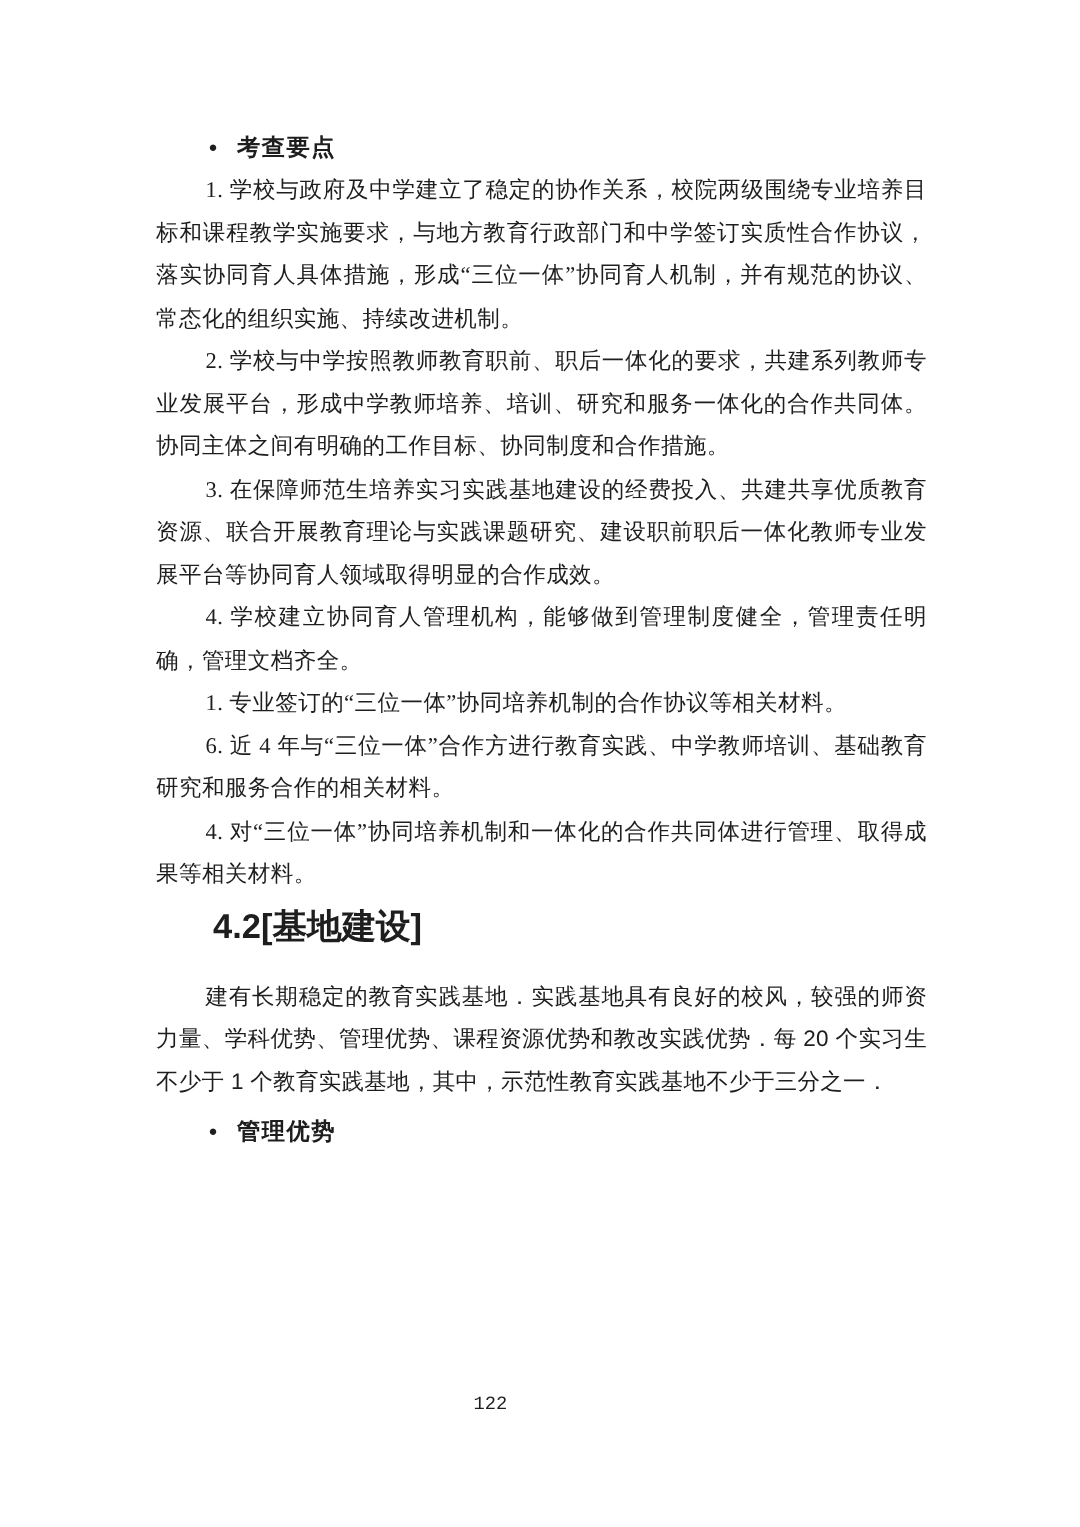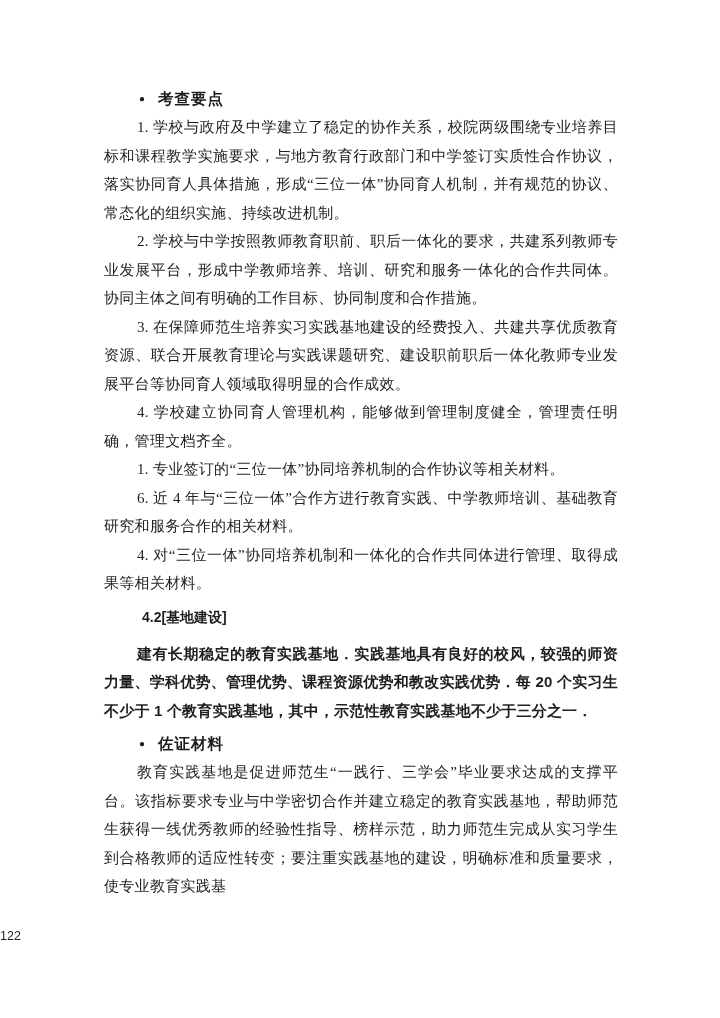--- a/index.html
+++ b/index.html
@@ -39,45 +39,45 @@
   .para {
     margin: 0;
     font-size: 15px;
     line-height: 28.5px;
     text-align: justify;
     text-indent: 2.2em;
     letter-spacing: 0.3px;
   }
   .para.bold-intro {
     font-family: "Liberation Sans", sans-serif;
-    font-weight: bold;
-    margin-top: 8px;
+    font-weight: normal;
+    margin-top: 19px;
     letter-spacing: 0.2px;
   }
   .section-heading {
     margin-top: 4px;
     padding-left: 38px;
-    font-size: 14px;
+    font-size: 23px;
     line-height: 30px;
     font-weight: bold;
     font-family: "Liberation Sans", sans-serif;
   }
   .bullet-heading.spaced {
     margin-top: 4px;
   }
   .page-number {
     position: absolute;
     left: 0;
     top: 926px;
     width: 654px;
-    text-align: left;
+    text-align: center;
     font-size: 12.5px;
     line-height: 20px;
     color: #1e1e1e;
-    font-family: Liberation Sans, sans-serif;
+    font-family: Liberation Mono, monospace;
   }
 </style>
 </head>
 <body>
 
 <div class="page">
   <div class="content">
 
     <div class="bullet-heading">
       <span class="bullet">●</span><span>考查要点</span>
@@ -91,21 +91,20 @@
 
     <p class="para">1. 专业签订的“三位一体”协同培养机制的合作协议等相关材料。</p>
     <p class="para">6. 近 4 年与“三位一体”合作方进行教育实践、中学教师培训、基础教育研究和服务合作的相关材料。</p>
     <p class="para">4. 对“三位一体”协同培养机制和一体化的合作共同体进行管理、取得成果等相关材料。</p>
 
     <div class="section-heading">4.2[基地建设]</div>
 
     <p class="para bold-intro">建有长期稳定的教育实践基地．实践基地具有良好的校风，较强的师资力量、学科优势、管理优势、课程资源优势和教改实践优势．每 20 个实习生不少于 1 个教育实践基地，其中，示范性教育实践基地不少于三分之一．</p>
 
     <div class="bullet-heading spaced">
-      <span class="bullet">●</span><span>佐证材料</span>
+      <span class="bullet">●</span><span>管理优势</span>
     </div>
 
-    <p class="para">教育实践基地是促进师范生“一践行、三学会”毕业要求达成的支撑平台。该指标要求专业与中学密切合作并建立稳定的教育实践基地，帮助师范生获得一线优秀教师的经验性指导、榜样示范，助力师范生完成从实习学生到合格教师的适应性转变；要注重实践基地的建设，明确标准和质量要求，使专业教育实践基</p>
 
   </div>
 
   <div class="page-number">122</div>
 </div>
 
 </body></html>

